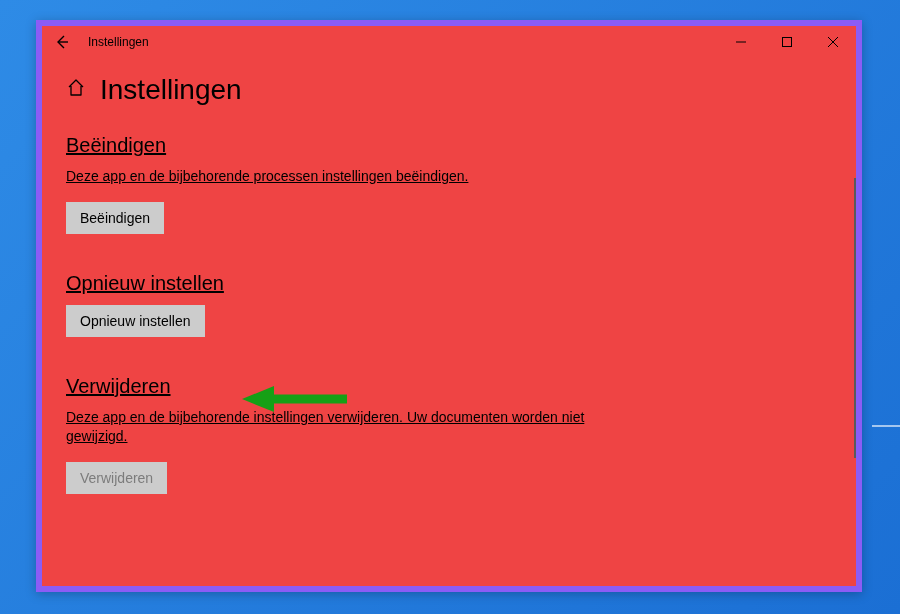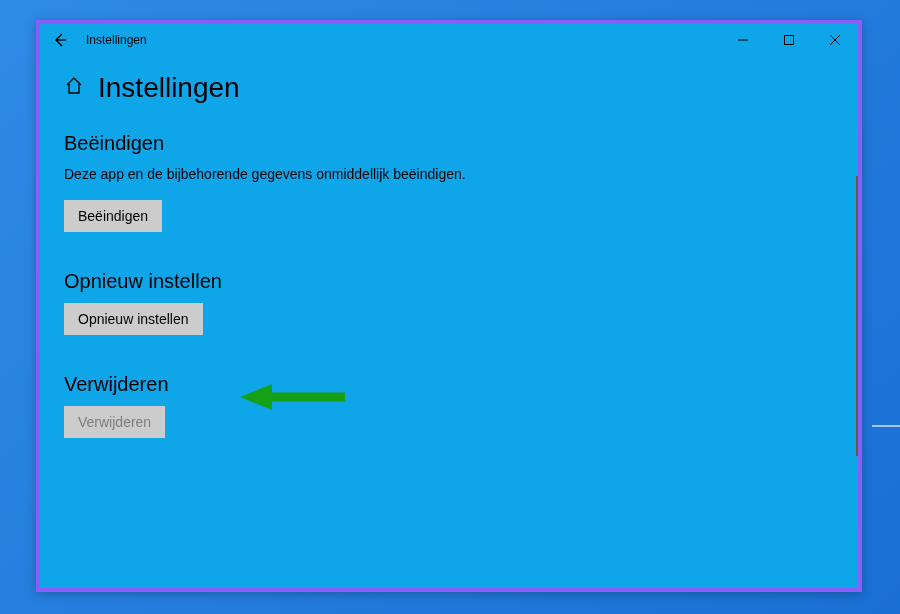--- a/index.html
+++ b/index.html
@@ -14,22 +14,22 @@
       height: 614px;
       overflow: hidden;
       position: relative;
     }
     .window {
       position: absolute;
       top: 20px;
       left: 36px;
       right: 38px;
       bottom: 22px;
-      background: #0ea5e9;
-      border: 4px solid #8b5cf6;
+      background: #ef4444;
+      border: 6px solid #8b5cf6;
       box-shadow: 0 2px 10px rgba(0,0,0,0.25);
     }
     .titlebar {
       height: 32px;
       display: flex;
       align-items: center;
       justify-content: space-between;
       padding-left: 8px;
     }
     .titlebar-left {
@@ -76,20 +76,21 @@
       font-size: 18px;
       color: #000;
     }
     .page-title {
       font-size: 28px;
       font-weight: 400;
       color: #000;
     }
     .section {
       margin-bottom: 38px;
+      text-decoration: underline;
     }
     .section:last-child {
       margin-bottom: 0;
     }
     .section-title {
       font-size: 20px;
       font-weight: 400;
       color: #000;
       margin-bottom: 10px;
     }
@@ -178,31 +179,32 @@
       <span class="home-icon">
         <svg width="20" height="20" viewBox="0 0 20 20">
             <path d="M3 9 L10 2 L17 9 M5 8 V17 H15 V8" stroke="#000" stroke-width="1.3" fill="none" stroke-linejoin="round"></path>
           </svg>
       </span>
       <h1 class="page-title">Instellingen</h1>
     </div>
 
     <div class="section">
       <h2 class="section-title">Beëindigen</h2>
-      <p class="section-desc">Deze app en de bijbehorende gegevens onmiddellijk beëindigen.</p>
+      <p class="section-desc">Deze app en de bijbehorende processen instellingen beëindigen.</p>
       <button class="action-button">Beëindigen</button>
     </div>
 
     <div class="section">
       <h2 class="section-title">Opnieuw instellen</h2>
       <button class="action-button">Opnieuw instellen</button>
     </div>
 
     <div class="section">
       <h2 class="section-title">Verwijderen</h2>
+      <p class="section-desc">Deze app en de bijbehorende instellingen verwijderen. Uw documenten worden niet gewijzigd.</p>
       <button class="action-button disabled">Verwijderen</button>
     </div>
 
     <div class="scrollbar"></div>
   </div>
 
   <div class="arrow-annotation">
     <svg width="110" height="30" viewBox="0 0 110 30">
       <line x1="30" y1="15" x2="105" y2="15" stroke="#16a016" stroke-width="9"></line>
       <polygon points="0,15 32,2 32,28" fill="#16a016"></polygon>

